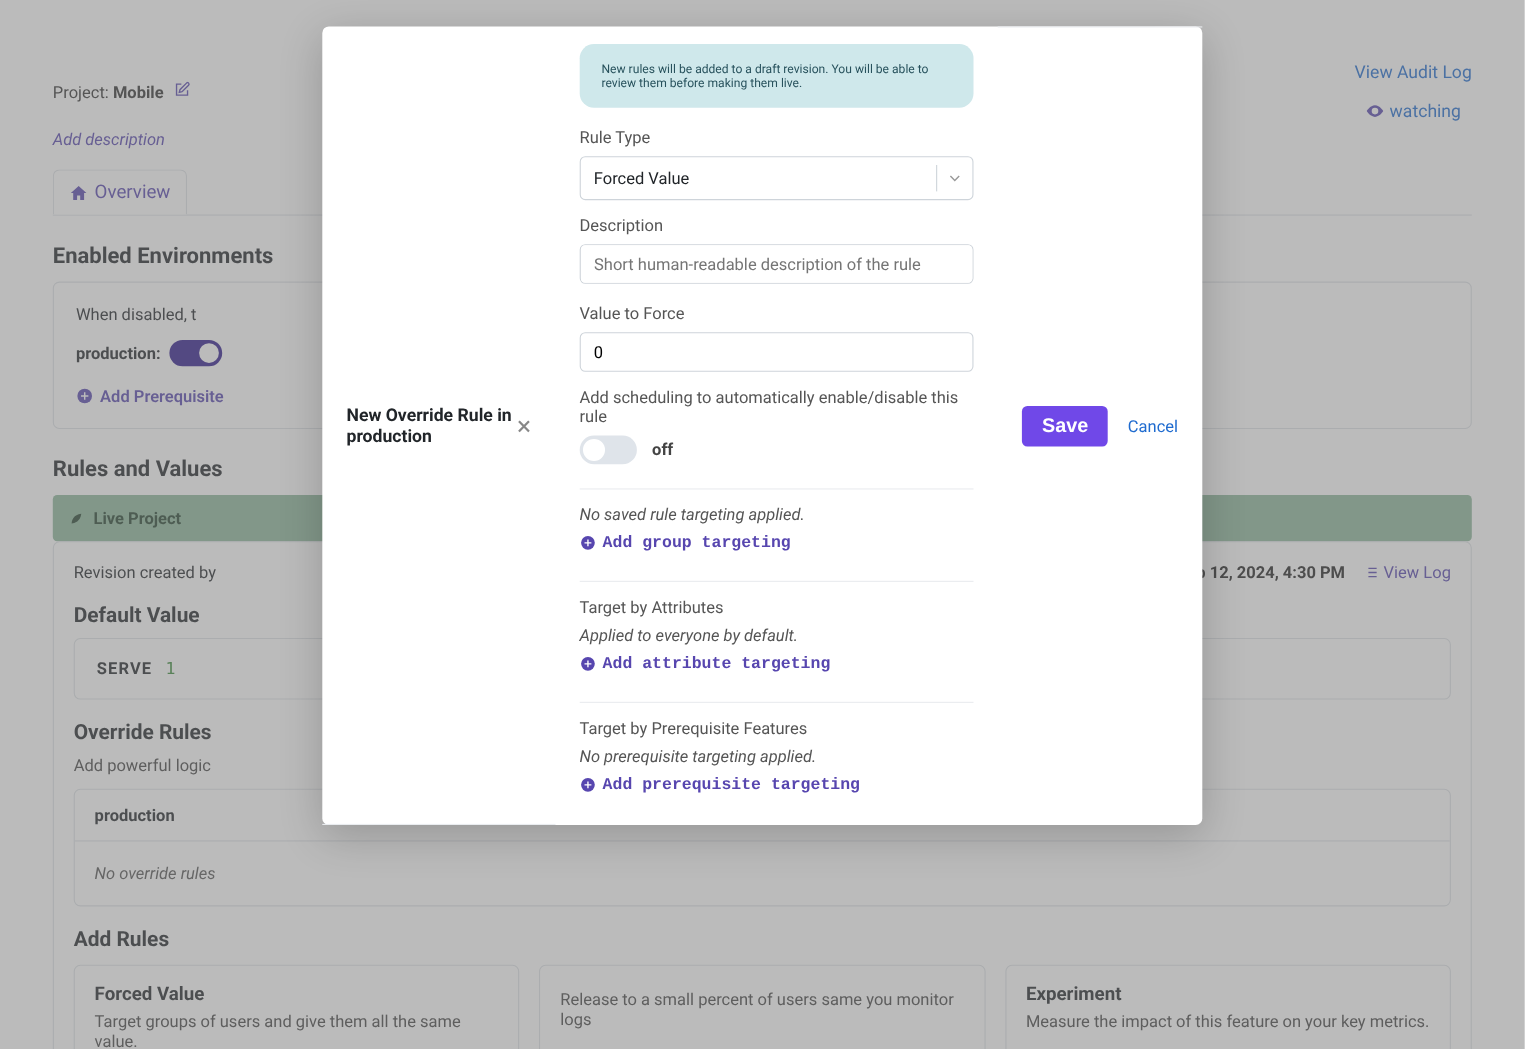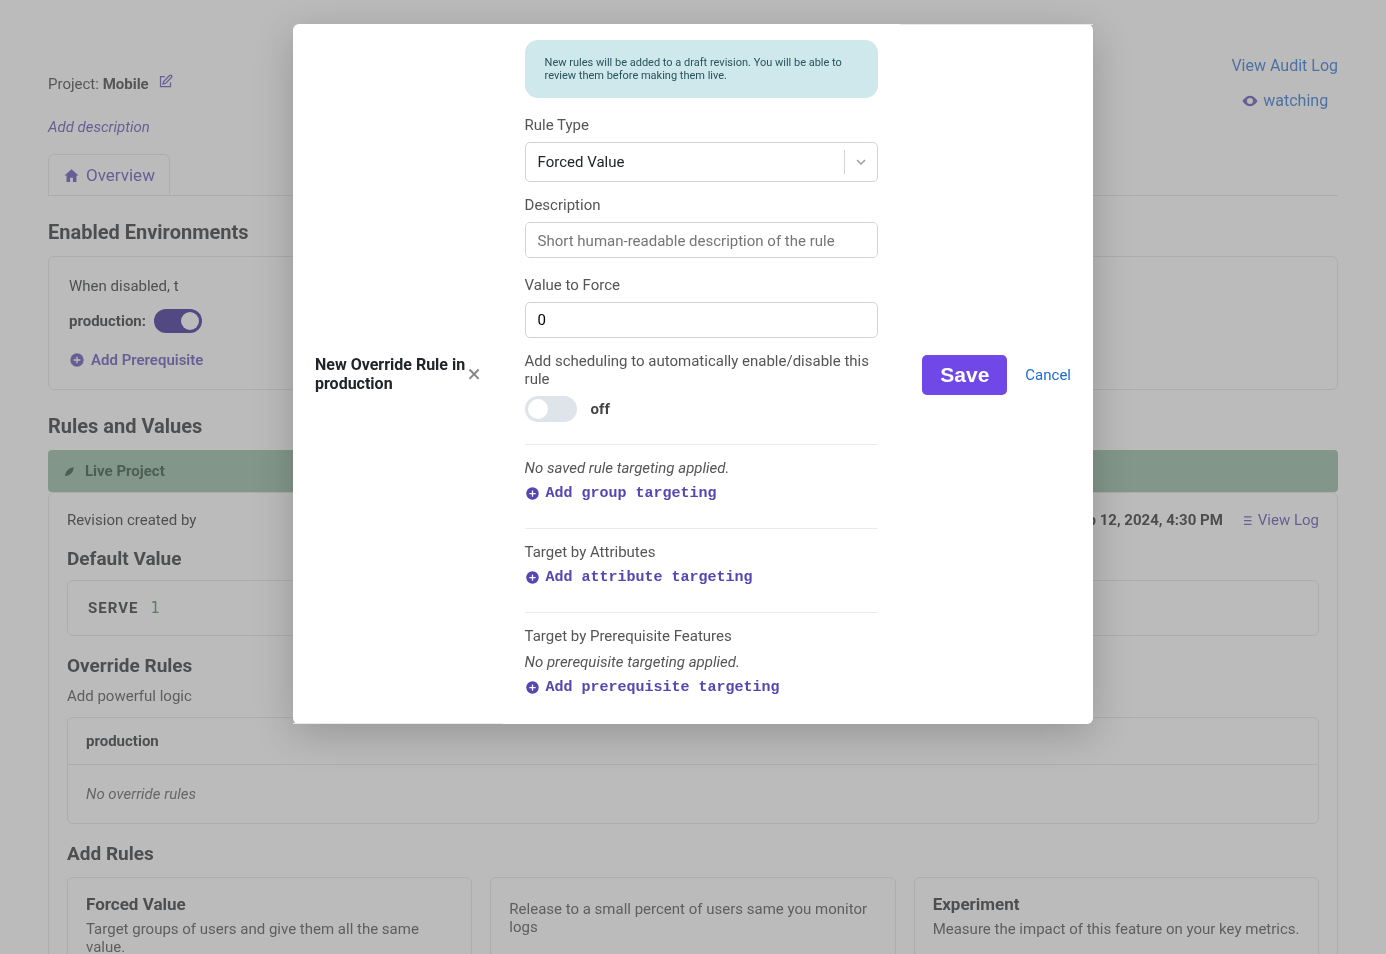--- a/index.html
+++ b/index.html
@@ -170,21 +170,21 @@
     display:inline-flex; align-items:center; gap:6px;
     color:#5746af; font-weight:600; font-size:15px;
   }
   .modal-footer {
     border-top:1px solid #e9ecef;
     padding: 16px 22px;
     display:flex; justify-content: flex-end; align-items:center; gap:18px;
   }
   .btn-primary {
     background:#7048e8; color:#fff; border:none; border-radius:5px;
-    padding: 8px 18px; font-size:21px; font-weight:600;
+    padding: 8px 18px; font-size:18px; font-weight:600;
   }
   .btn-cancel { color:#1f6bcf; font-size:15px; }
 
   svg { display:block; }
 </style>
 </head>
 <body>
 
 <div class="page">
 
@@ -358,20 +358,21 @@
                   <path d="M12 7v10M7 12h10" stroke="#fff" stroke-width="2"></path>
                 </svg>
             </span>
             <span>Add group targeting</span>
           </span>
         </div>
 
         <hr class="sep">
 
         <div class="fld-label" style="margin-top:0">Target by Attributes</div>
+        <div class="italic">Applied to everyone by default.</div>
         <div class="link-row">
           <span class="link-action">
             <span>
               <svg width="15" height="15" viewBox="0 0 24 24" fill="#5746af">
                   <circle cx="12" cy="12" r="10"></circle>
                   <path d="M12 7v10M7 12h10" stroke="#fff" stroke-width="2"></path>
                 </svg>
             </span>
             <span>Add attribute targeting</span>
           </span>

